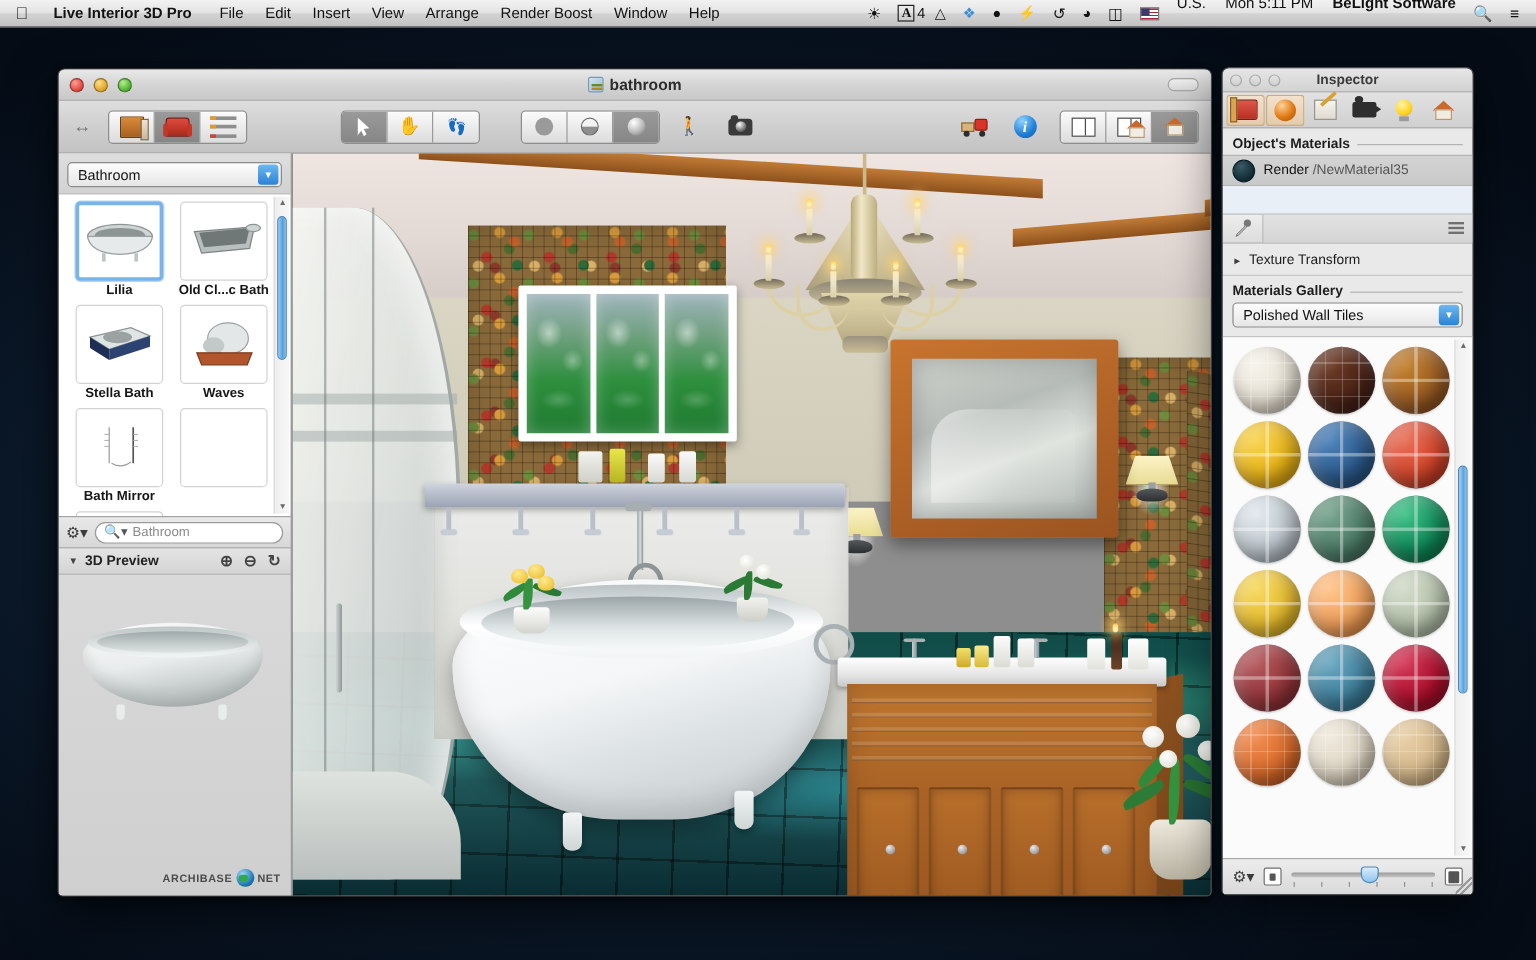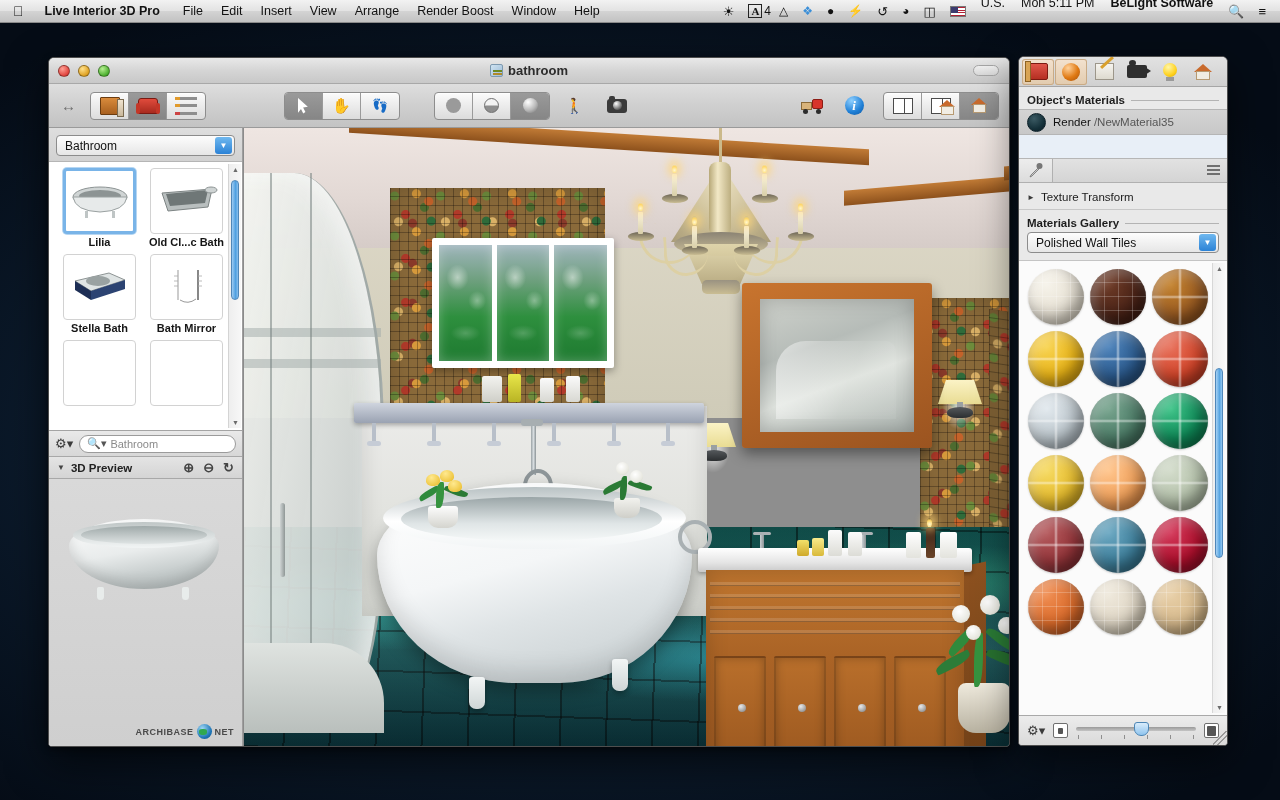--- a/index.html
+++ b/index.html
@@ -788,20 +788,30 @@
                 <path d="M6 14 L40 6 L56 13 L22 24 Z" fill="#dfe4e4" stroke="#8d9494"></path>
                 <path d="M6 14 L22 24 L22 33 L6 23 Z" fill="#1d2e55"></path>
                 <path d="M22 24 L56 13 L56 22 L22 33 Z" fill="#2c4372"></path>
                 <ellipse cx="29" cy="14" rx="12" ry="5" fill="#9aa2a2"></ellipse>
               </svg>
             </div>
             <div class="cap">Stella Bath</div>
           </div>
 
 
+          <div class="libcell">
+            <div class="thumb">
+              <svg width="62" height="42" viewBox="0 0 62 42">
+                <ellipse cx="34" cy="16" rx="17" ry="13" fill="#e3e7e7" stroke="#9aa1a1"></ellipse>
+                <ellipse cx="22" cy="22" rx="9" ry="7" fill="#c3c9c9"></ellipse>
+                <path d="M8 28 L54 28 L50 38 L12 38 Z" fill="#b1562c" stroke="#7d3a1c"></path>
+              </svg>
+            </div>
+            <div class="cap">Waves</div>
+          </div>
 
           <div class="libcell">
             <div class="thumb">
               <svg width="62" height="42" viewBox="0 0 62 42">
                 <line x1="22" y1="4" x2="22" y2="34" stroke="#999" stroke-width="1"></line>
                 <line x1="42" y1="4" x2="42" y2="34" stroke="#555" stroke-width="1.4"></line>
                 <g stroke="#aaa" stroke-width=".8">
                   <line x1="18" y1="10" x2="22" y2="10"></line>
                     <line x1="18" y1="15" x2="22" y2="15"></line>
                   <line x1="18" y1="20" x2="22" y2="20"></line>
@@ -1048,20 +1058,28 @@
         </div>
 
       </div>
     </div>
   </div>
 
 </div>
 
 <div id="inspector">
 
+  <div class="insp-title">
+    <div class="traffic">
+      <span class="tl"></span>
+      <span class="tl"></span>
+      <span class="tl"></span>
+    </div>
+    <div class="lbl">Inspector</div>
+  </div>
 
   <div class="insp-tabs">
     <div class="itab on">
         <span class="ti-sofa"></span>
       </div>
     <div class="itab on">
         <span class="ti-sphere"></span>
       </div>
     <div class="itab">
         <span class="ti-pencil"></span>

